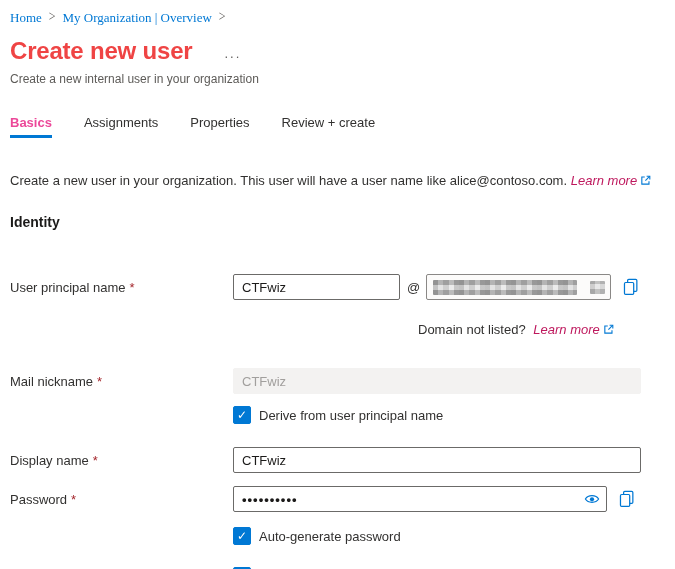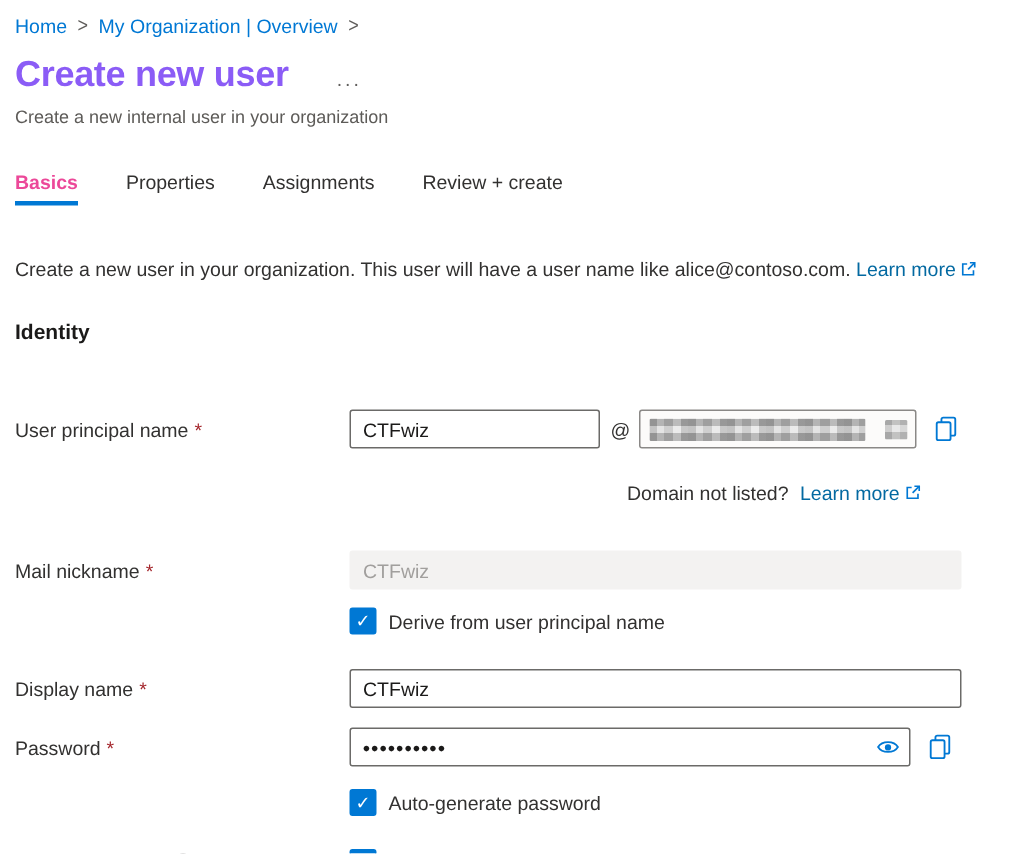--- a/index.html
+++ b/index.html
@@ -1,39 +1,39 @@
 <!DOCTYPE html>
 <html><head>
 <meta charset="utf-8">
 <style>
   * { margin:0; padding:0; box-sizing:border-box; }
   html,body { background:#fff; }
   body { font-family:"Liberation Sans","DejaVu Sans",sans-serif; }
   .page { position:relative; width:675px; height:569px; background:#fff; padding:10px 10px 0 10px; overflow:hidden; color:#323130; }
 
   
-  .breadcrumb { font-size:13px; display:flex; gap:7px; }
+  .breadcrumb { font-size:13px; display:flex; gap:7px;font-family:Liberation Serif, serif; }
   .breadcrumb a { color:#0078d4; text-decoration:none; cursor:pointer; }
   .crumb-sep { color:#605e5c; font-size:12px; transform:scaleY(1.15); display:inline-block; }
 
   
   .title-row { display:flex; align-items:center; margin-top:11px; }
-  .page-title { font-size:24px; font-weight:700; color:#8b5cf6; line-height:28px; letter-spacing:-0.2px;text-align:right; }
+  .page-title { font-size:24px; font-weight:700; color:#ef4444; line-height:28px; letter-spacing:-0.2px;text-align:right; }
   .more-btn { border:none; background:none; color:#605e5c; font-size:13px; letter-spacing:2px; margin-left:32px; margin-top:6px; cursor:pointer; line-height:10px; }
   .subtitle { font-size:12px; color:#5d5b58; margin-top:7px; }
 
   
   .tabs { display:flex; gap:32px; margin-top:29px; font-size:13px; }
   .tab { position:relative; color:#323130; padding-bottom:12px; cursor:pointer; }
   .tab.active { font-weight:700; color:#ec4899; }
   .tab.active::after { content:""; position:absolute; left:0; right:0; bottom:4px; height:3px; background:#0078d4; }
 
   
   .intro { margin-top:31px; font-size:13px; color:#323130; }
-  .intro a, .hint a { color:#0369a1; text-decoration:none; cursor:pointer; }
+  .intro a, .hint a { color:#be185d; text-decoration:none; cursor:pointer;font-style:italic; }
   .ext-ic { display:inline-block; vertical-align:-1px; margin-left:3px; }
 
   .section-title { margin-top:25px; font-size:14px; font-weight:700; color:#1b1a19; }
 
   
   .row { display:flex; align-items:center; }
   .lblcol { width:223px; flex:0 0 223px; font-size:13px; color:#323130; }
   .req { color:#a4262c; margin-left:4px; }
   .txt-input { height:26px; border:1px solid #6b6a68; border-radius:2px; font-size:13px; color:#1b1a19; padding:0 8px; background:#fff; font-family:"Liberation Sans","DejaVu Sans",sans-serif; outline:none; }
   .upn-input { width:167px; }
@@ -86,22 +86,22 @@
   </nav>
 
   <div class="title-row">
     <h1 class="page-title">Create new user</h1>
     <button class="more-btn">...</button>
   </div>
   <div class="subtitle">Create a new internal user in your organization</div>
 
   <div class="tabs">
     <span class="tab active">Basics</span>
+    <span class="tab">Assignments</span>
     <span class="tab">Properties</span>
-    <span class="tab">Assignments</span>
     <span class="tab">Review + create</span>
   </div>
 
   <div class="intro">
     <span>Create a new user in your organization. This user will have a user name like alice@contoso.com.</span>
     <a><span>Learn more</span><span class="ext-ic"><svg width="11" height="11" viewBox="0 0 12 12" fill="none" stroke="#0078d4" stroke-width="1.2">
             <path d="M5.2 2.2 H2 V10 H9.8 V6.8"></path>
             <path d="M7.2 1.3 H10.7 V4.8"></path>
             <path d="M10.4 1.6 L5.9 6.1"></path>
           </svg></span></a>

